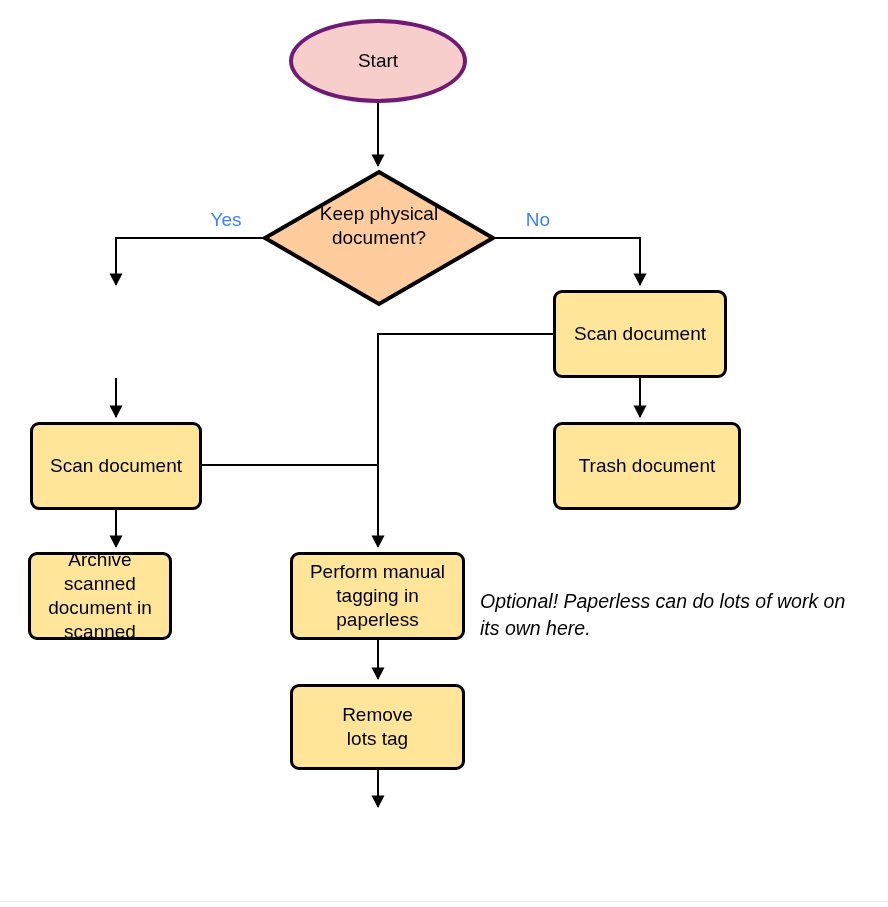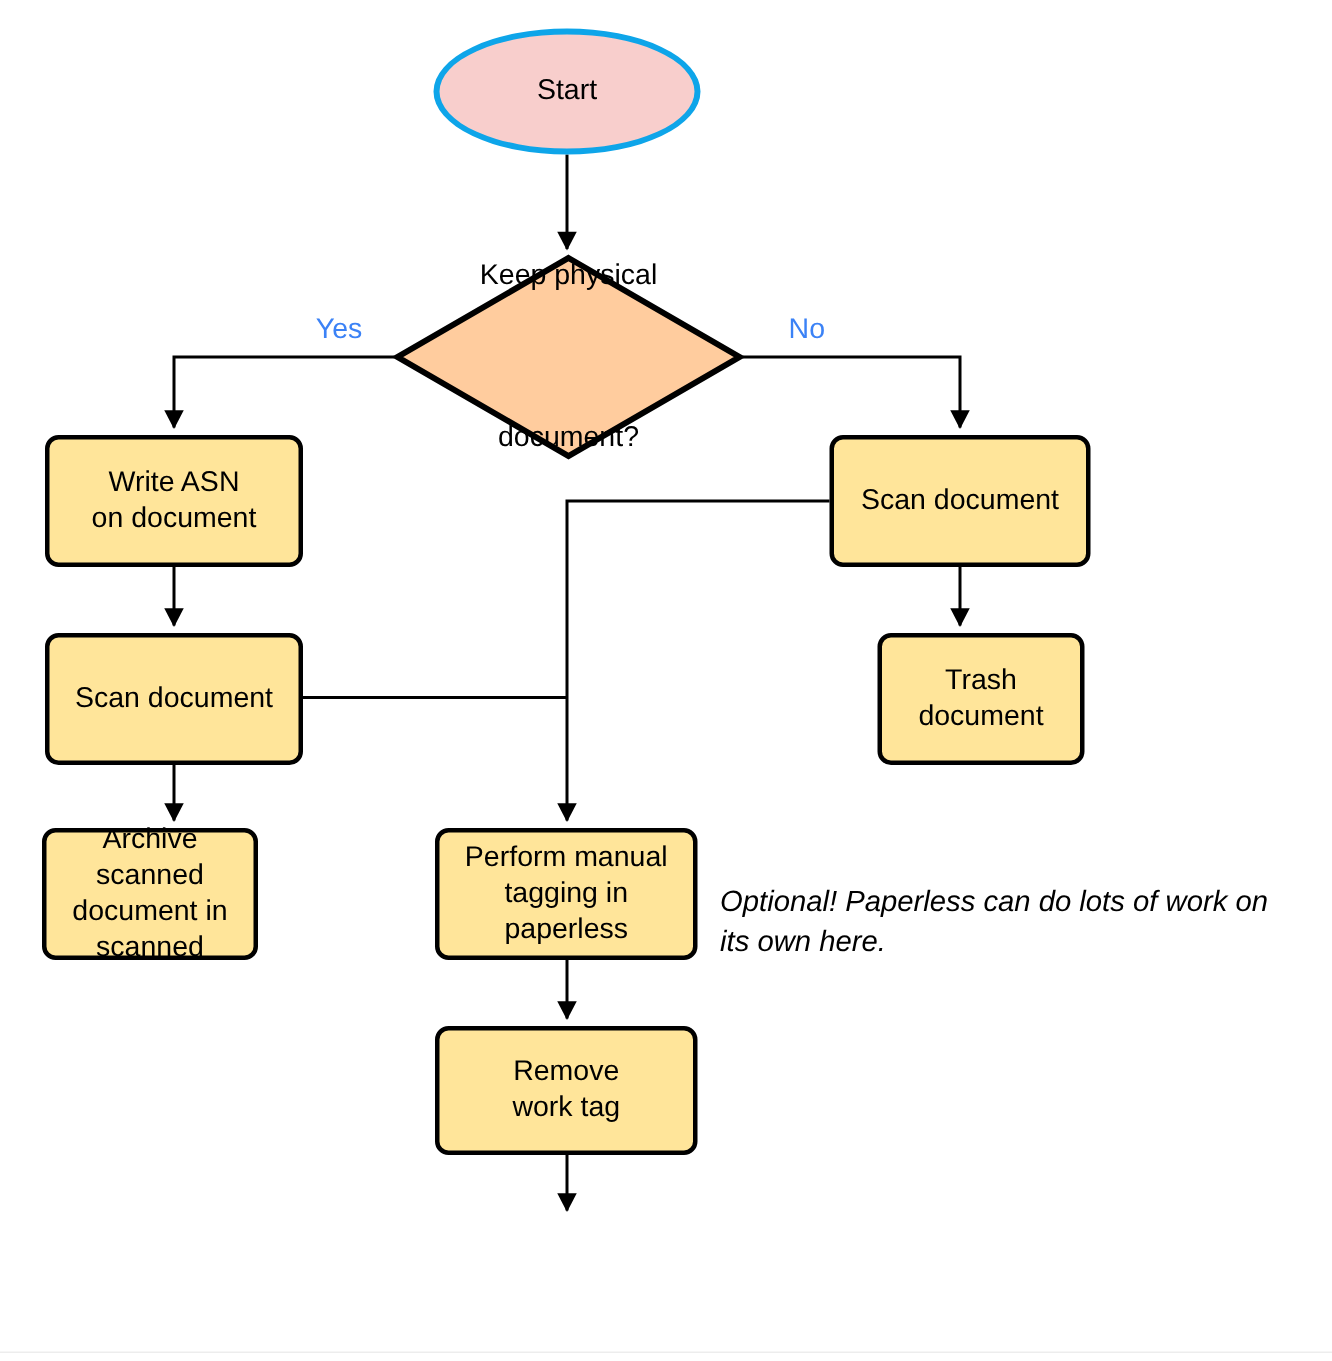--- a/index.html
+++ b/index.html
@@ -27,21 +27,21 @@
     flex-direction: column;
     align-items: center;
     justify-content: center;
     text-align: center;
     color: #000000;
     font-size: 19px;
     line-height: 24px;
   }
   .terminal {
     background: #F8CECC;
-    border: 4px solid #0ea5e9;
+    border: 4px solid #701a75;
     border-radius: 50%;
   }
   .process {
     background: #FFE59A;
     border: 3px solid #000000;
     border-radius: 9px;
   }
   .decision-label {
     background: transparent;
     border: none;
@@ -105,60 +105,56 @@
 
     <polyline points="378,770 378,807" fill="none" stroke="#000000" stroke-width="2" marker-end="url(#arrow)"></polyline>
 
     <polygon points="379,172 493,238 379,304 265,238" stroke="#000000" stroke-width="4" fill="#FFCC9E"></polygon>
   </svg>
 
   <div class="node terminal" style="left:289px; top:19px; width:178px; height:84px;">
     <div>Start</div>
   </div>
 
-  <div class="node decision-label" style="left:265px; top:172px; width:228px; height:132px;justify-content:space-between;">
+  <div class="node decision-label" style="left:265px; top:160px; width:228px; height:132px;">
     <div>Keep physical</div>
     <div>document?</div>
   </div>
 
   <div class="edge-label" style="left:191px; top:209px; width:70px;">Yes</div>
   <div class="edge-label" style="left:490px; top:209px; width:60px;text-align:right;">No</div>
 
-  <div class="node process" style="left:30px; top:290px; width:172px; height:88px;">
-    <div>Write ASN</div>
-    <div>on document</div>
-  </div>
 
   <div class="node process" style="left:30px; top:422px; width:172px; height:88px;">
     <div>Scan document</div>
   </div>
 
   <div class="node process" style="left:28px; top:552px; width:144px; height:88px;">
     <div>Archive scanned</div>
     <div>document in</div>
     <div>scanned</div>
   </div>
 
   <div class="node process" style="left:553px; top:290px; width:174px; height:88px;">
     <div>Scan document</div>
   </div>
 
-  <div class="node process" style="left:553px; top:422px; width:138px; height:88px;margin-left:32px;">
+  <div class="node process" style="left:553px; top:422px; width:188px; height:88px;">
     <div>Trash document</div>
   </div>
 
   <div class="node process" style="left:290px; top:552px; width:175px; height:88px;">
     <div>Perform manual</div>
     <div>tagging in</div>
     <div>paperless</div>
   </div>
 
   <div class="node process" style="left:290px; top:684px; width:175px; height:86px;">
     <div>Remove</div>
-    <div>work tag</div>
+    <div>lots tag</div>
   </div>
 
 
   <div class="annotation">
     <div>Optional! Paperless can do lots of work on</div>
     <div>its own here.</div>
   </div>
 
   <div class="bottom-hairline"></div>
 

